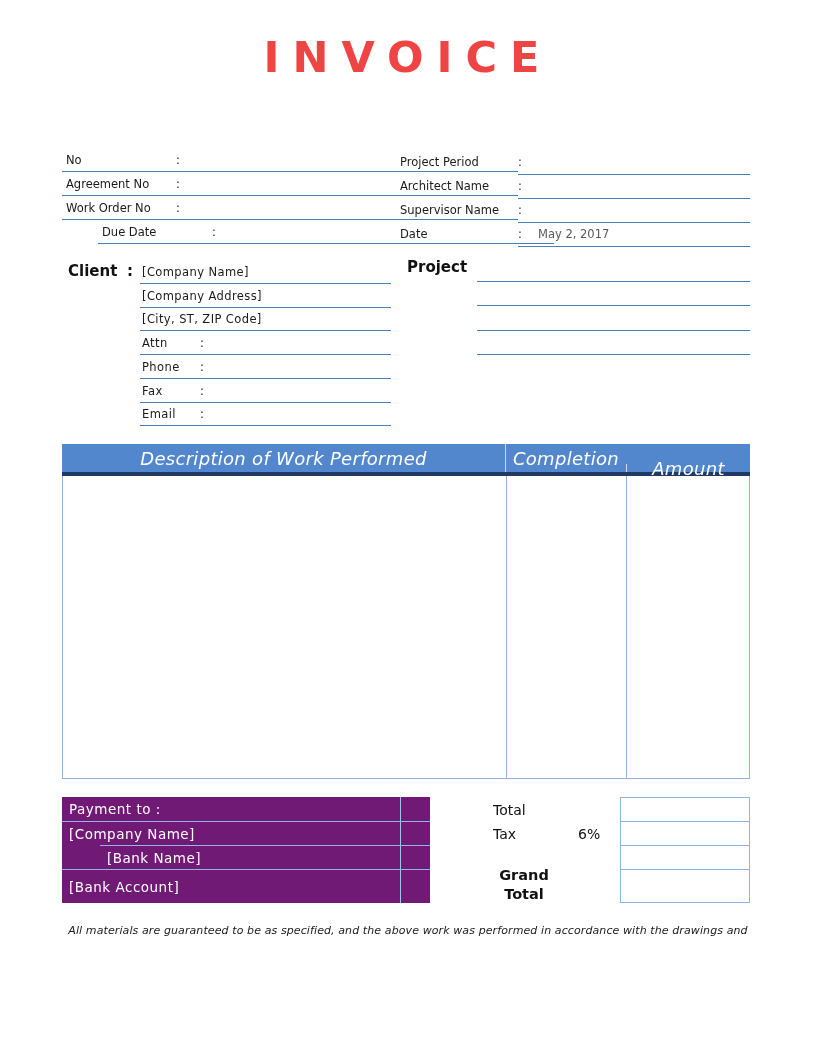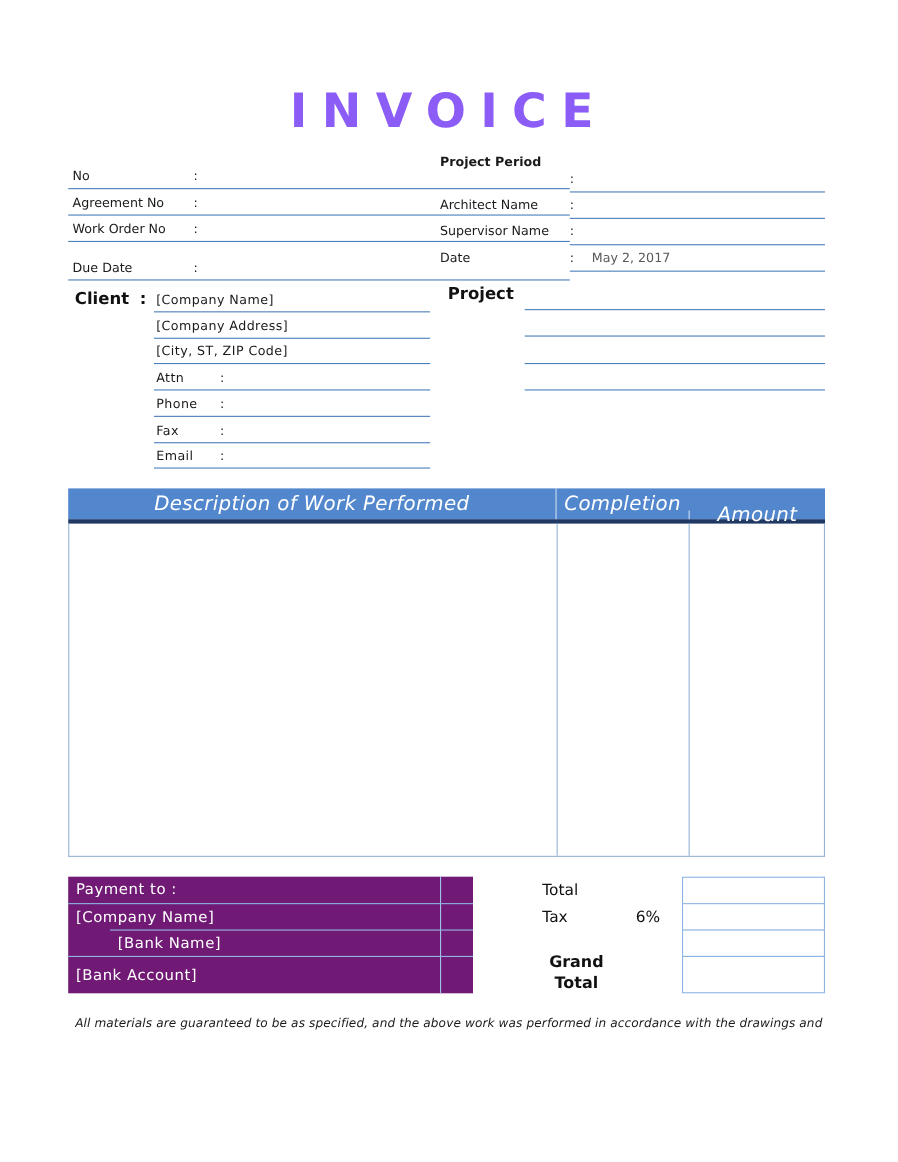--- a/index.html
+++ b/index.html
@@ -4,21 +4,21 @@
 <style>
   html,body{margin:0;padding:0;background:#fff;}
   .page{
     position:relative;width:816px;height:1056px;background:#ffffff;
     font-family:"DejaVu Sans","Liberation Sans",sans-serif;color:#1a1a1a;
     overflow:hidden;margin:0 auto;
   }
   
   .title{
     position:absolute;left:0;right:0;top:32px;text-align:center;
-    font-size:43px;font-weight:bold;letter-spacing:13px;color:#8b5cf6;margin-top:44px;
+    font-size:43px;font-weight:bold;letter-spacing:13px;color:#ef4444;
   }
   
   .meta-row-l{position:absolute;left:62px;width:456px;height:23px;border-bottom:1.5px solid #4A7EBB;}
   .meta-row-r{position:absolute;left:518px;width:232px;height:23px;border-bottom:1.5px solid #4A7EBB;}
   .meta-label{position:absolute;left:4px;bottom:4px;font-size:11.5px;white-space:nowrap;}
   .meta-colon{position:absolute;left:114px;bottom:4px;font-size:11.5px;}
   .meta-label-r{position:absolute;font-size:11.5px;white-space:nowrap;}
   .meta-colon-r{position:absolute;left:0px;bottom:5px;font-size:11.5px;}
   .meta-value-r{position:absolute;left:20px;bottom:5px;font-size:11.5px;color:#595959;white-space:nowrap;}
   
@@ -71,26 +71,26 @@
     <span class="meta-colon">:</span>
   </div>
   <div class="meta-row-l" style="top:172px;">
     <span class="meta-label">Agreement No</span>
     <span class="meta-colon">:</span>
   </div>
   <div class="meta-row-l" style="top:196px;">
     <span class="meta-label">Work Order No</span>
     <span class="meta-colon">:</span>
   </div>
-  <div class="meta-row-l" style="top:231px;">
+  <div class="meta-row-l" style="top:220px;margin-left:36px;">
     <span class="meta-label">Due Date</span>
     <span class="meta-colon">:</span>
   </div>
 
-  <span class="meta-label-r" style="left:400px;top:140px;font-weight:bold;">Project Period</span>
+  <span class="meta-label-r" style="left:400px;top:155px;">Project Period</span>
   <span class="meta-label-r" style="left:400px;top:179px;">Architect Name</span>
   <span class="meta-label-r" style="left:400px;top:203px;">Supervisor Name</span>
   <span class="meta-label-r" style="left:400px;top:227px;">Date</span>
 
   <div class="meta-row-r" style="top:151px;">
     <span class="meta-colon-r">:</span>
     <span class="meta-value-r"></span>
   </div>
   <div class="meta-row-r" style="top:175px;">
     <span class="meta-colon-r">:</span>

